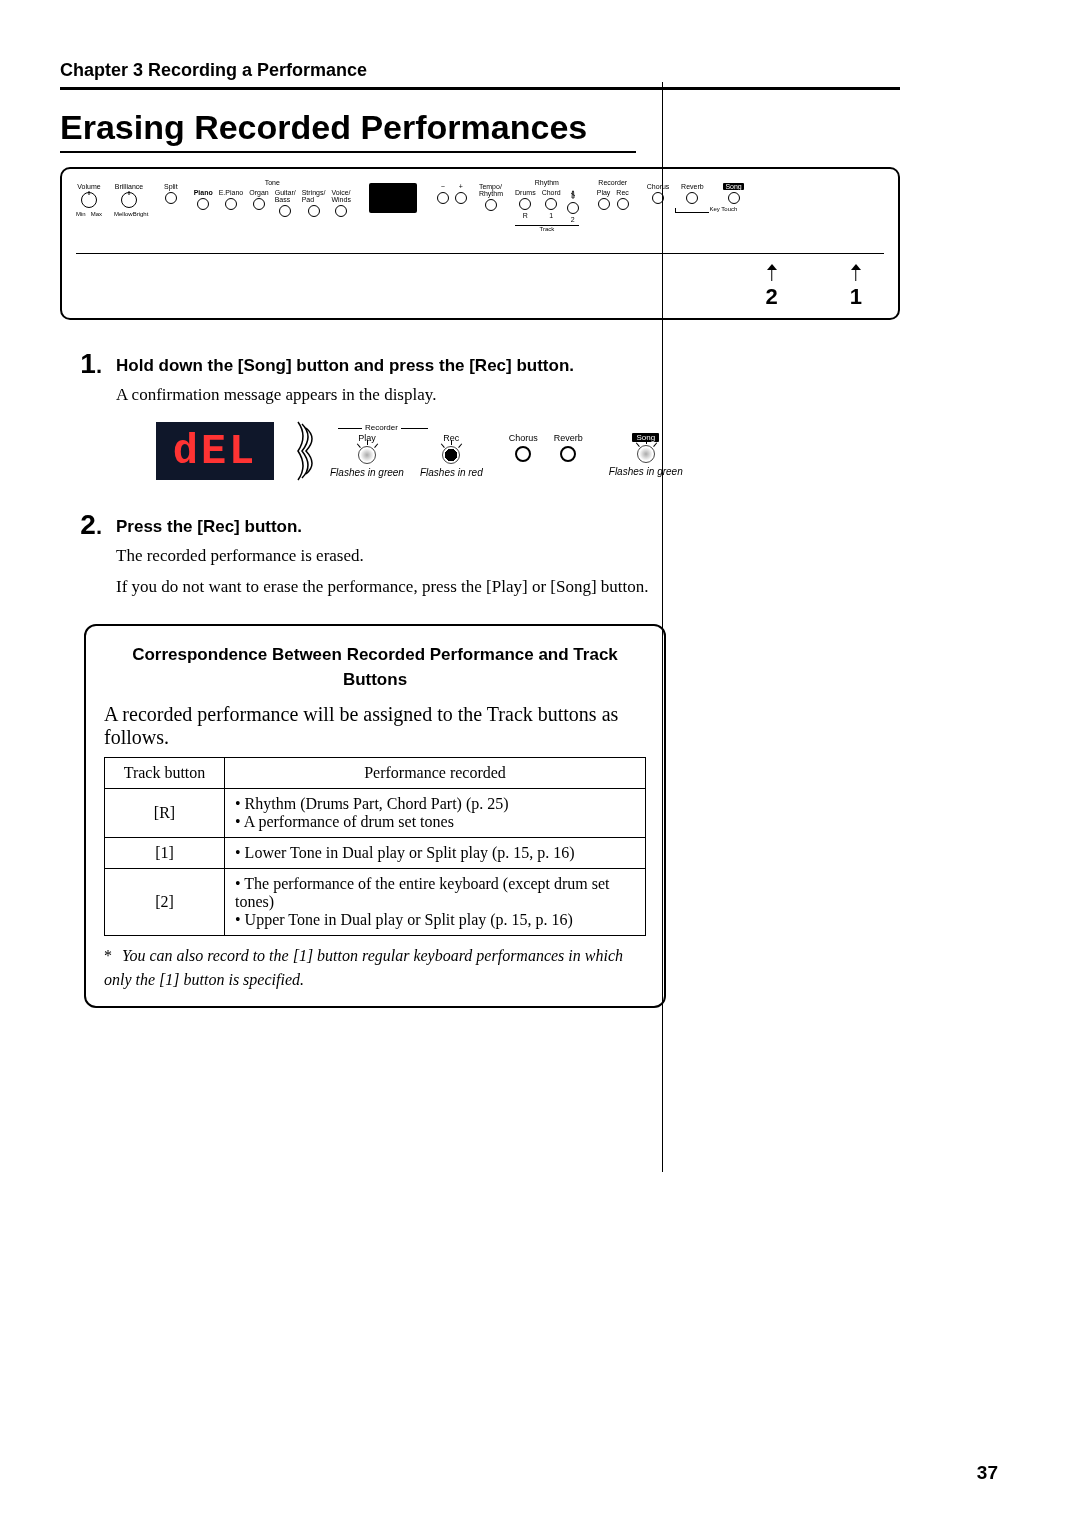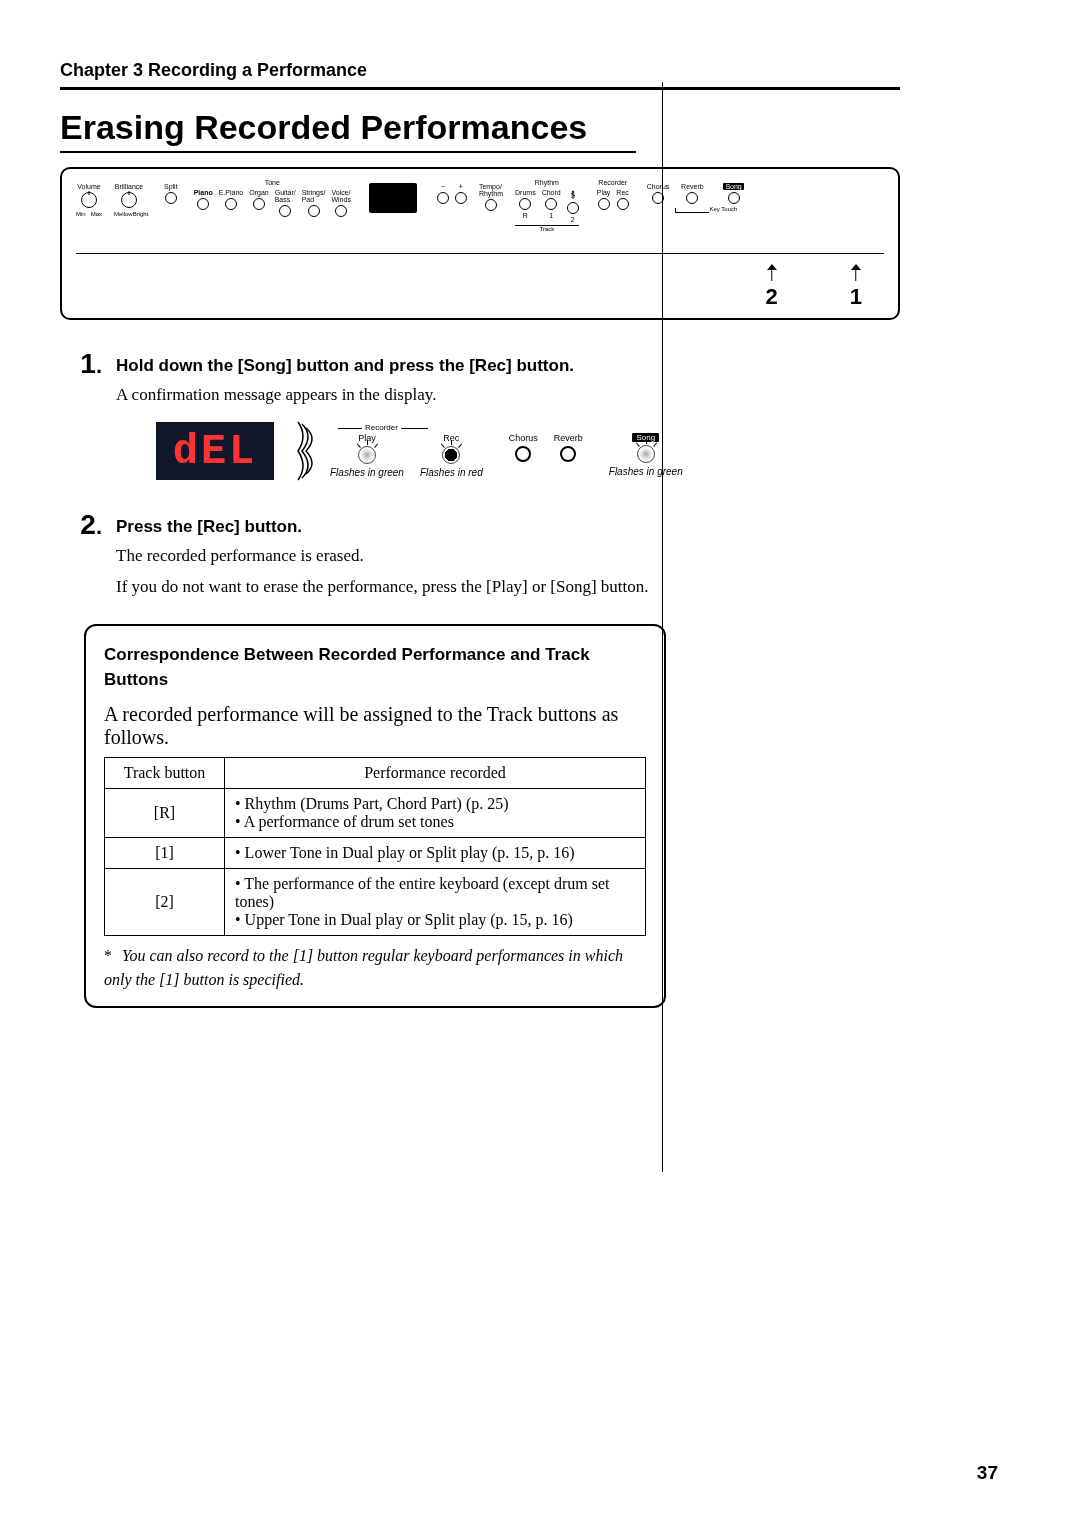--- a/index.html
+++ b/index.html
@@ -50,21 +50,21 @@
   .del-bracket { position: absolute; top: 5px; left: 8px; width: 90px; border-top: 1px solid #000; }
   .del-rec-label { position: absolute; top: 0; left: 32px; background: #fff; padding: 0 3px; font-size: 8px; }
   .del-item { display: flex; flex-direction: column; align-items: center; gap: 3px; }
   .flash-radiate { width: 18px; height: 18px; border: 1.5px solid #444; border-radius: 50%; background: radial-gradient(circle at center, #aaa 0%, #fff 60%); position: relative; }
   .flash-radiate.filled { background: radial-gradient(circle at center, #000 0%, #000 55%, #fff 56%); }
   .ray { position: absolute; width: 1px; height: 5px; background: #000; top: -7px; left: 50%; transform-origin: 50% 16px; }
   .plain-circ { width: 16px; height: 16px; border: 2px solid #000; border-radius: 50%; }
   .song-label-inv { background: #000; color: #fff; font-size: 8px; padding: 0 4px; border-radius: 1px; }
   .flash-note { font-size: 10px; font-style: italic; white-space: nowrap; text-align: center; }
   .inset-box { width: 582px; margin-left: 24px; border: 2px solid #000; border-radius: 12px; padding: 16px 18px 14px 18px; margin-top: 18px; }
-  .inset-title { font-family: Arial, Helvetica, sans-serif; font-weight: bold; font-size: 17px; margin-bottom: 10px; line-height: 1.5; }
+  .inset-title { font-family: Arial, Helvetica, sans-serif; font-weight: bold; font-size: 17px; margin-bottom: 10px; line-height: 1.5; text-align: center; }
   .inset-text { font-size: 20px; margin-bottom: 8px; }
   table.track-table { border-collapse: collapse; width: 100%; font-size: 16px; }
   table.track-table th, table.track-table td { border: 1px solid #000; padding: 6px 10px; vertical-align: middle; }
   table.track-table th { font-weight: normal; text-align: center; }
   .tb-col1 { width: 120px; text-align: center; margin-top: 8px; }
   .footnote { font-style: italic; font-size: 16px; margin-top: 8px; line-height: 1.5; }
   .footnote .star { font-style: normal; display: inline-block; width: 18px; }
   .page-num { position: absolute; bottom: 44px; right: 82px; font-family: Arial, Helvetica, sans-serif; font-weight: bold; font-size: 19px; }
 </style>
 </head>

